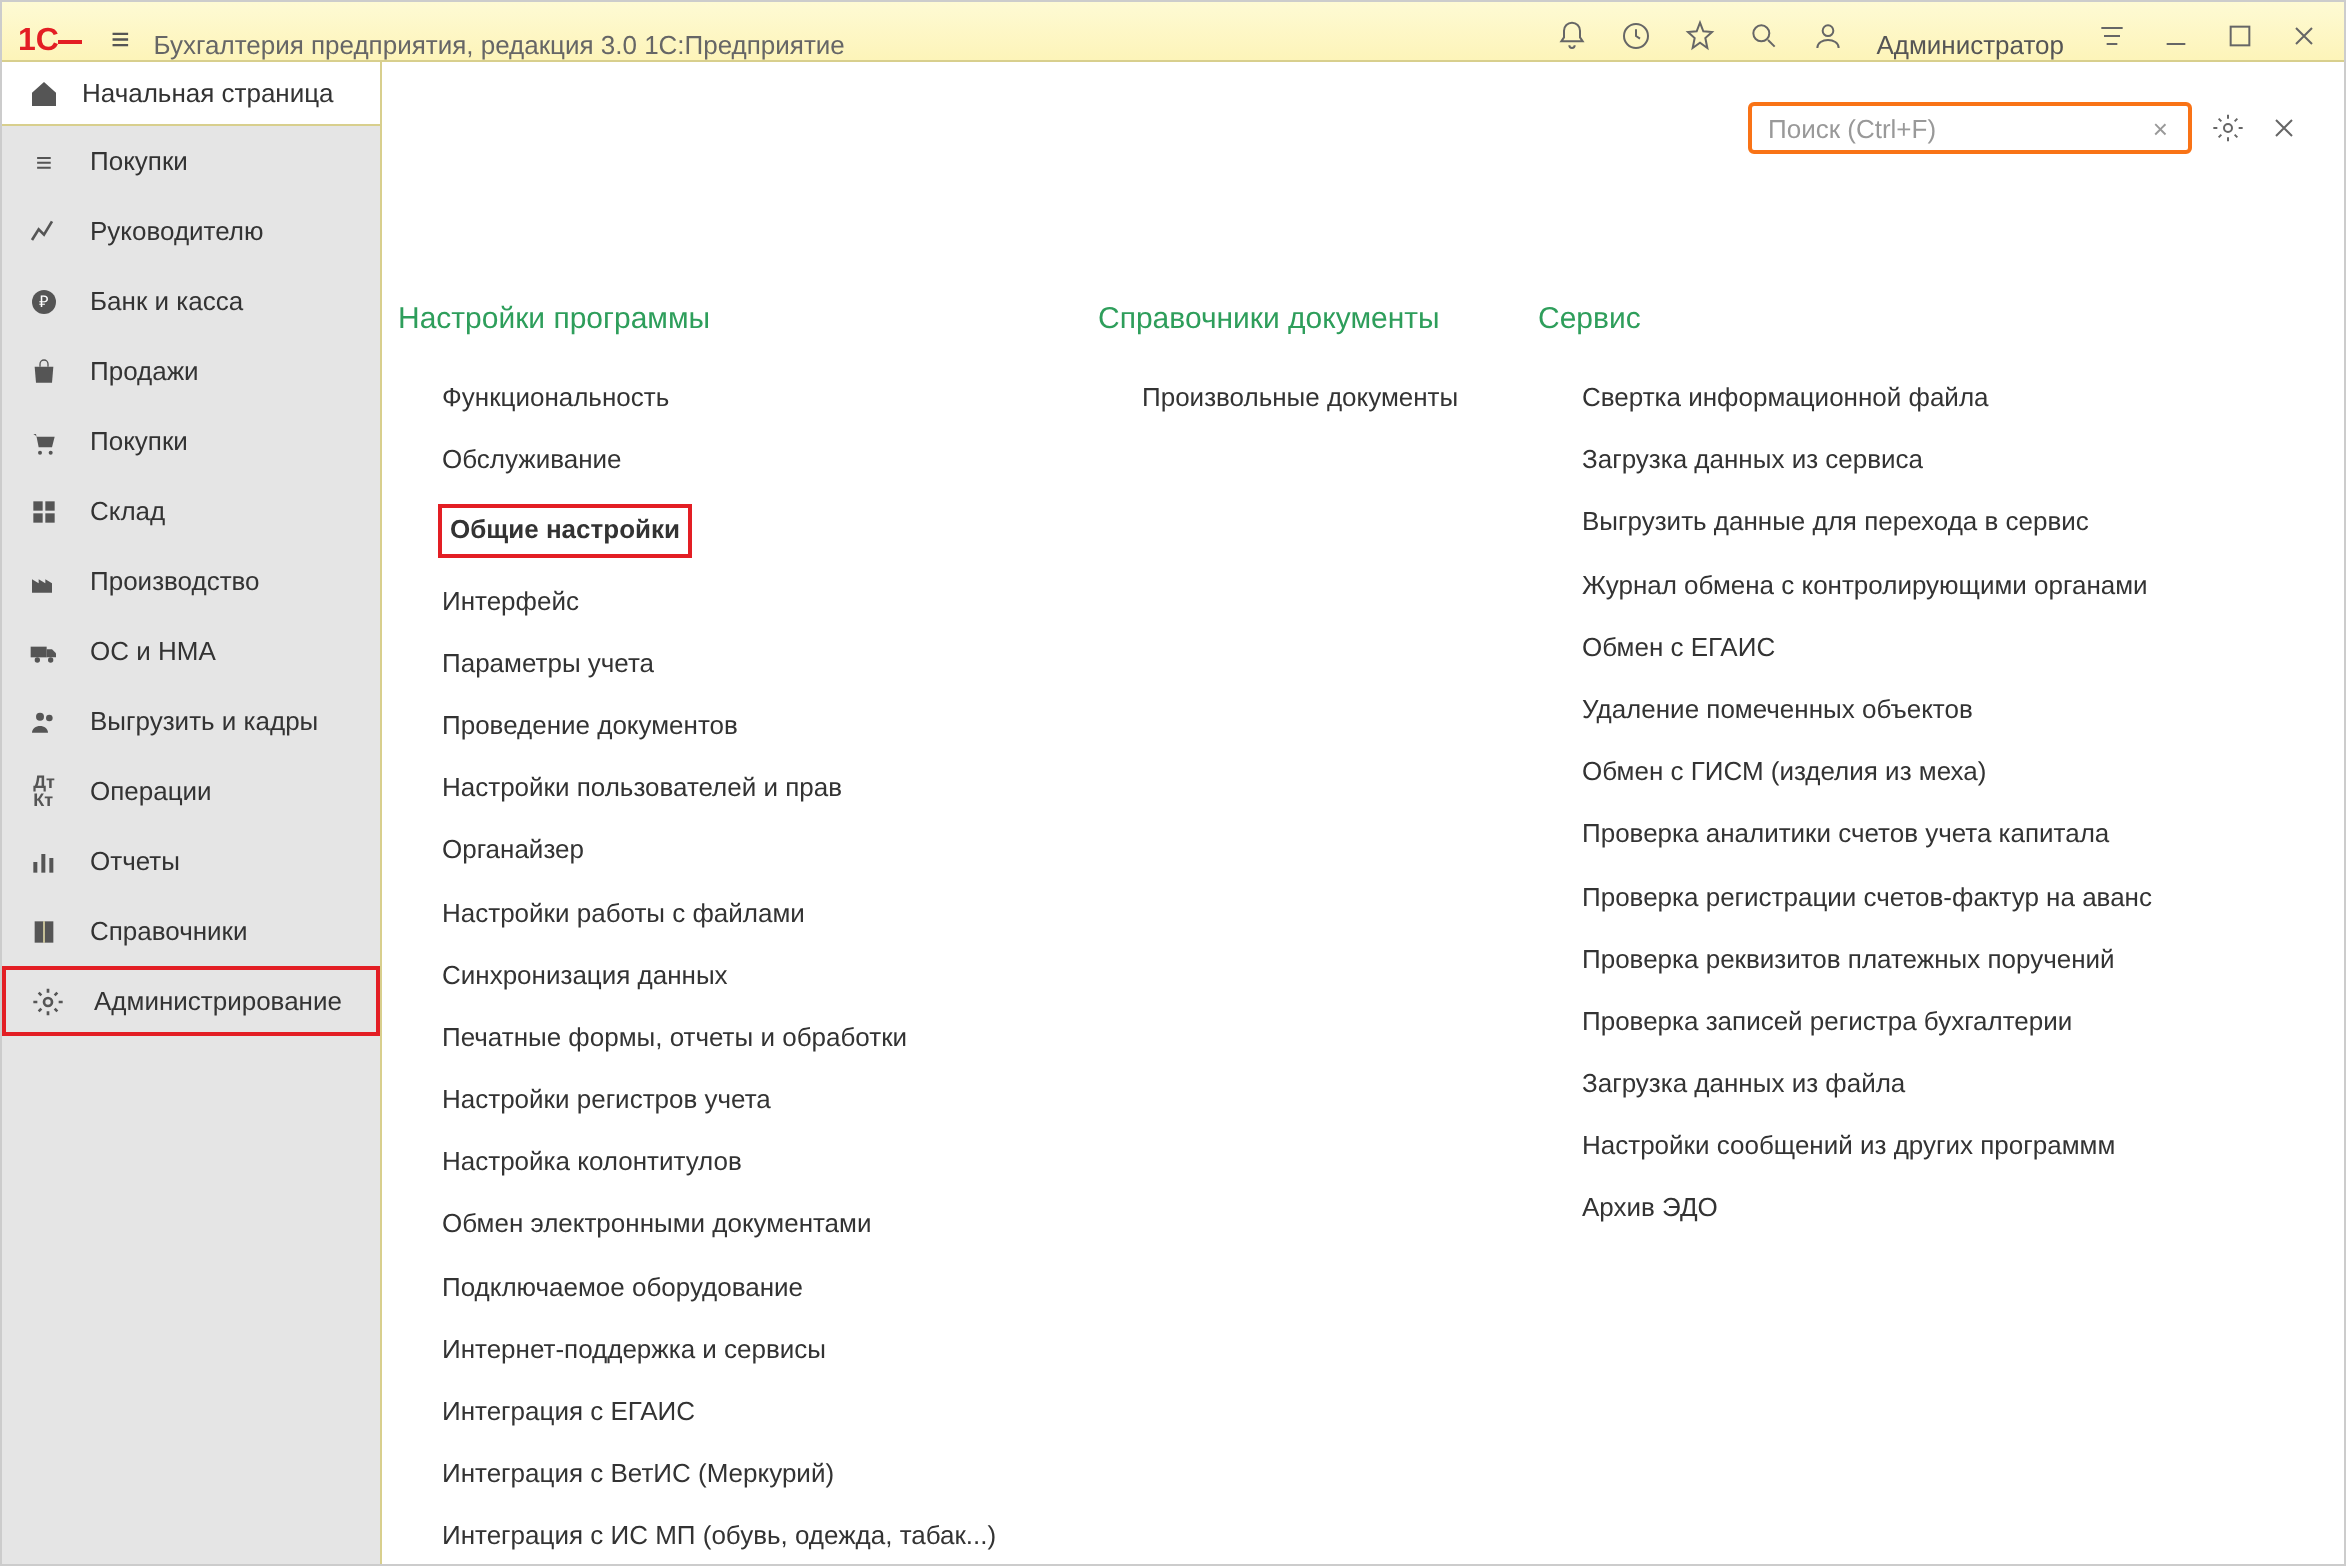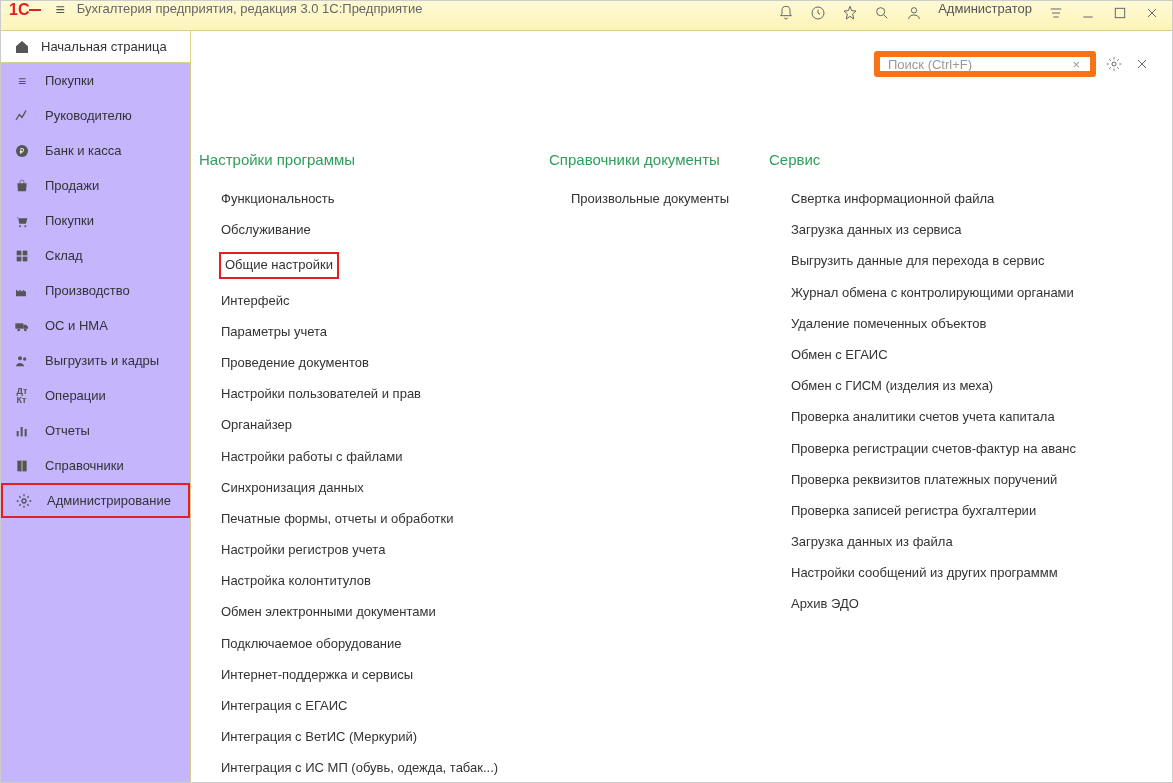--- a/index.html
+++ b/index.html
@@ -5,21 +5,21 @@
   * { box-sizing: border-box; }
   html, body { margin: 0; padding: 0; font-family: Arial, sans-serif; font-size: 13px; color: #333; }
   body { width: 1173px; height: 783px; background: #fff; border: 1px solid #ccc; overflow: hidden; }
 
   
   .titlebar {
     height: 30px;
     background: linear-gradient(#fefad4, #fdf4b9);
     border-bottom: 1px solid #d8cf8d;
     display: flex;
-    align-items: flex-start;
+    align-items: flex-end;
     padding: 0 8px;
     gap: 8px;
   }
   .logo {
     font-weight: bold;
     color: #e31e24;
     font-size: 16px;
     display: flex;
     align-items: center;
     gap: 0;
@@ -31,21 +31,21 @@
   .tb-icon { width: 24px; height: 24px; display: flex; align-items: center; justify-content: center; color: #555; cursor: pointer; font-size: 16px; }
   .tb-icon svg { width: 16px; height: 16px; stroke: #666; fill: none; stroke-width: 1.5; }
   .user-label { color: #555; font-size: 13px; margin: 0 4px; }
 
   
   .body-row { display: flex; height: calc(100% - 30px); }
 
   
   .sidebar {
     width: 190px;
-    background: #c4b5fd;
+    background: #e5e5e5;
     border-right: 1px solid #d8cf8d;
     display: flex;
     flex-direction: column;
   }
   .home-row {
     height: 32px;
     background: #fff;
     border-bottom: 1px solid #d8cf8d;
     display: flex;
     align-items: center;
@@ -82,21 +82,21 @@
     position: absolute;
     top: 20px;
     right: 20px;
     display: flex;
     align-items: center;
     gap: 8px;
   }
   .search-box {
     width: 222px;
     height: 26px;
-    border: 6px solid #f97316;
+    border: 2px solid #f97316;
     border-radius: 3px;
     display: flex;
     align-items: center;
     padding: 0 6px;
   }
   .search-input {
     flex: 1;
     border: none;
     outline: none;
     font-size: 13px;
@@ -131,21 +131,21 @@
     cursor: pointer;
     line-height: 1.4;
     margin-bottom: 5px;
   }
   .link-item.hl {
     display: inline-block;
     margin-left: 20px;
     padding: 2px 4px;
     border: 2px solid #e31e24;
   }
-  .link-item.hl-wrap { padding-left: 0; }
+  .link-item.hl-wrap { padding-left: 0; font-weight: bold; }
 </style>
 </head>
 <body>
 
 <div class="titlebar">
   <span class="logo">
     <span class="logo-icon">1C</span>
     <svg width="16" height="16" viewBox="0 0 16 16" style="margin-left:-2px">
         <rect x="2" y="7" width="12" height="2" fill="#e31e24"></rect>
       </svg>
@@ -387,22 +387,22 @@
         </div>
       </div>
 
       <div class="col col3">
         <div class="col-head">Сервис</div>
         <div class="link-list">
           <div class="link-item">Свертка информационной файла</div>
           <div class="link-item">Загрузка данных из сервиса</div>
           <div class="link-item">Выгрузить данные для перехода в сервис</div>
           <div class="link-item">Журнал обмена с контролирующими органами</div>
+          <div class="link-item">Обмен с ЕГАИС</div>
           <div class="link-item">Удаление помеченных объектов</div>
-          <div class="link-item">Обмен с ЕГАИС</div>
           <div class="link-item">Обмен с ГИСМ (изделия из меха)</div>
           <div class="link-item">Проверка аналитики счетов учета капитала</div>
           <div class="link-item">Проверка регистрации счетов-фактур на аванс</div>
           <div class="link-item">Проверка реквизитов платежных поручений</div>
           <div class="link-item">Проверка записей регистра бухгалтерии</div>
           <div class="link-item">Загрузка данных из файла</div>
           <div class="link-item">Настройки сообщений из других программм</div>
           <div class="link-item">Архив ЭДО</div>
         </div>
       </div>

